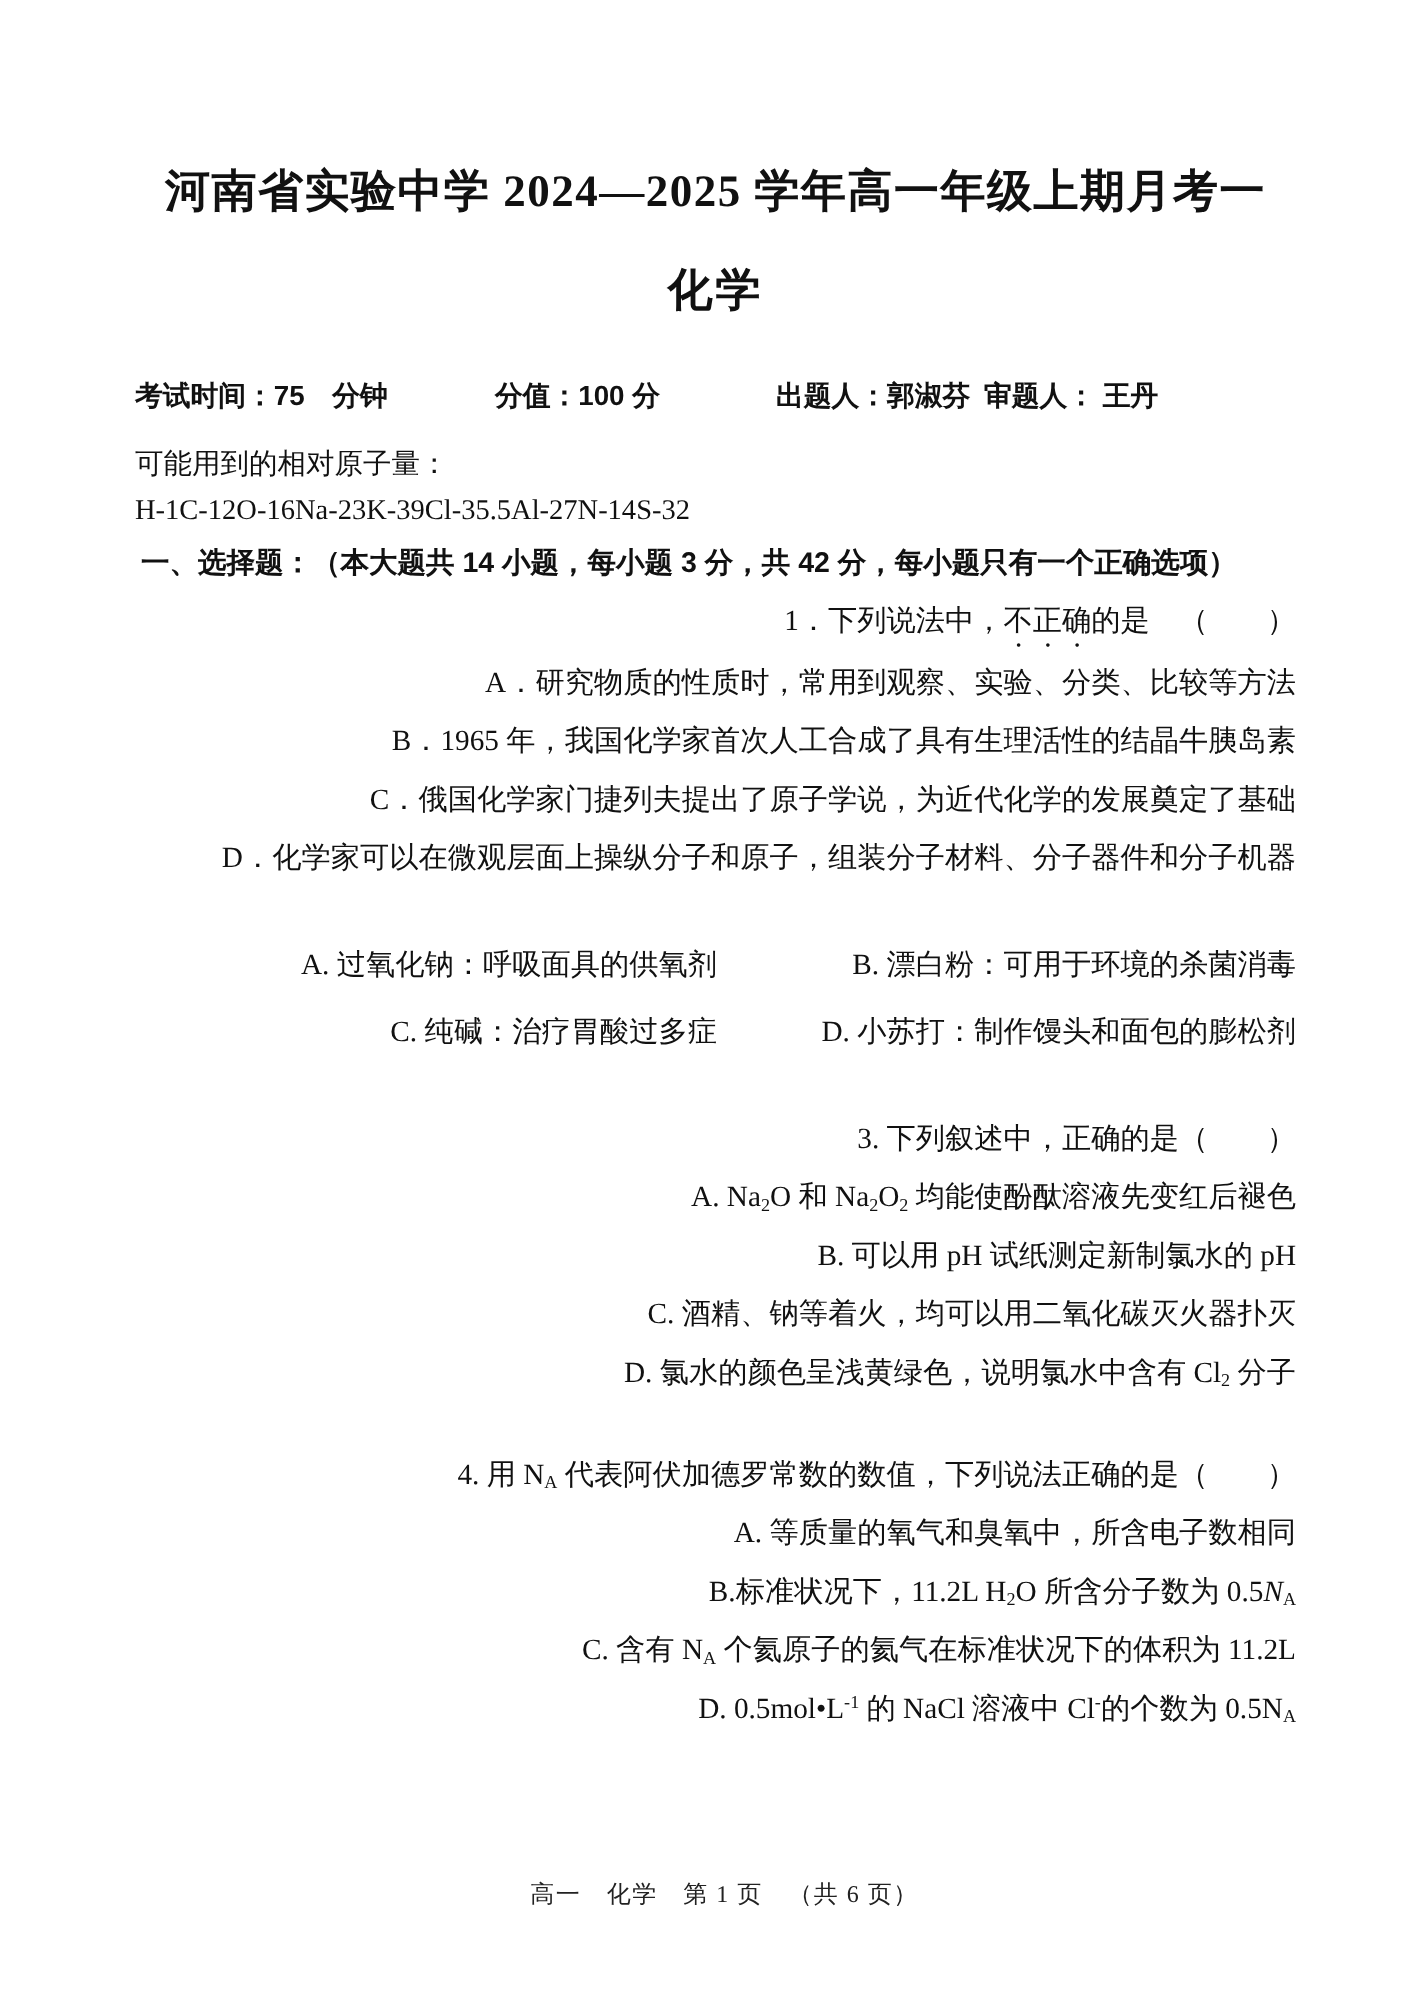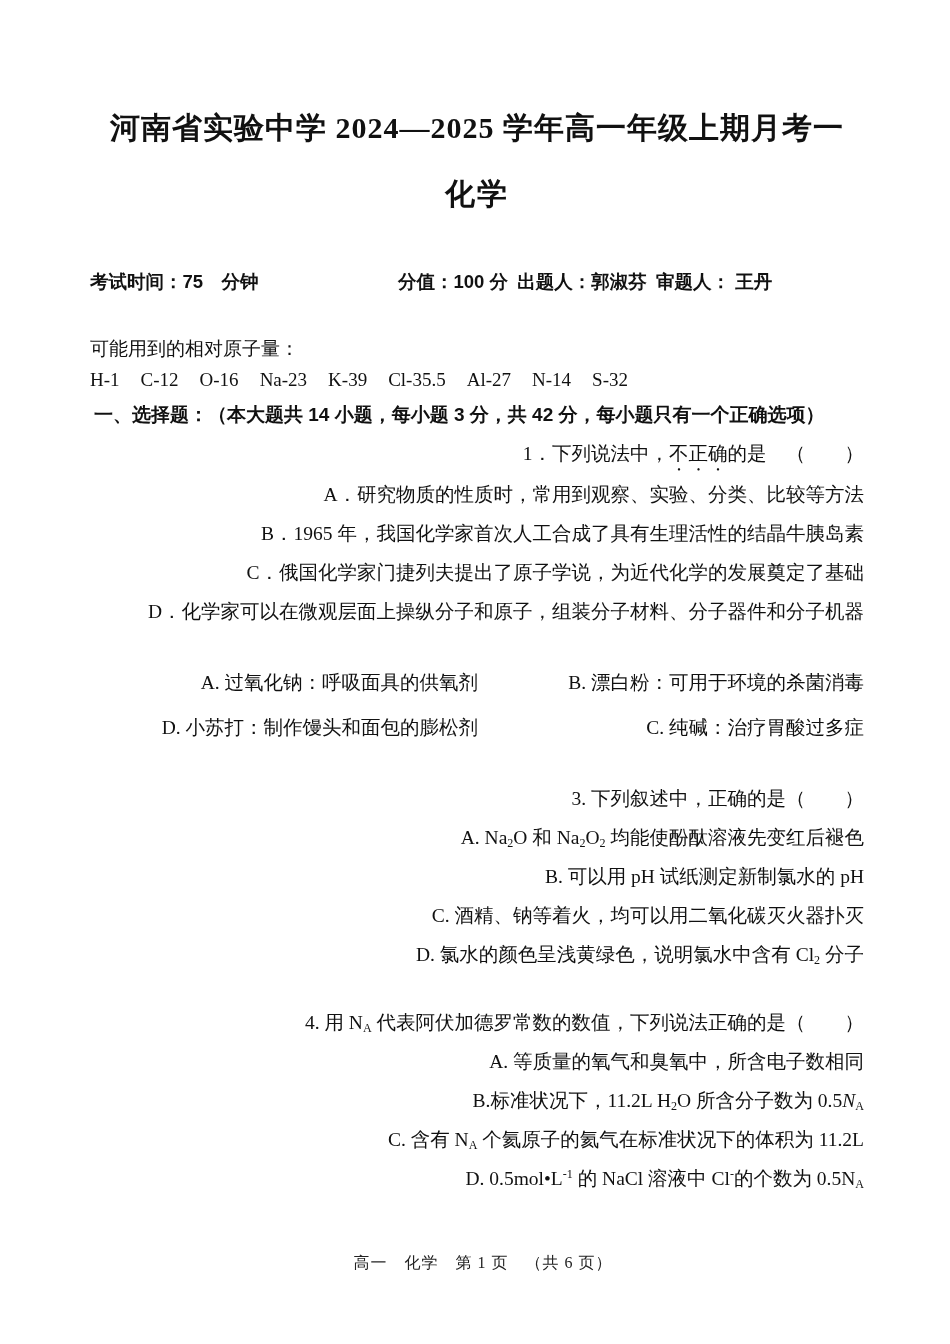--- a/index.html
+++ b/index.html
@@ -26,43 +26,42 @@
   .subtitle {
     margin: 34px 0 0 0;
     text-align: center;
     font-size: 30px;
     line-height: 32px;
     font-weight: 700;
     letter-spacing: 2px;
   }
 
   .info-row {
-    margin-top: 60px;
+    margin-top: 42px;
     display: flex;
     align-items: baseline;
     font-family: "Liberation Sans", "DejaVu Sans", sans-serif;
     font-weight: 700;
     font-size: 18.5px;
     line-height: 24px;
     white-space: nowrap;
   }
   .info-item-duration { width: 240px; }
-  .info-item-score    { width: 178px; text-align: right; }
+  .info-item-score    { width: 178px; }
   .info-item-setter   { width: 148px; text-align: center; }
 
   .plain-line {
     font-size: 19px;
     line-height: 31px;
     margin: 0;
   }
-  .intro-line { margin-top: 39px; }
+  .intro-line { margin-top: 18px; }
 
   .masses-row {
     display: flex;
-    gap: 21px;
     font-size: 19px;
     line-height: 31px;
   }
 
   .section-heading {
     margin: 4px;
     font-family: "Liberation Sans", "DejaVu Sans", sans-serif;
     font-weight: 700;
     font-size: 19px;
     line-height: 31px;
@@ -143,22 +142,22 @@
       <p class="qline">A．研究物质的性质时，常用到观察、实验、分类、比较等方法</p>
       <p class="qline">B．1965 年，我国化学家首次人工合成了具有生理活性的结晶牛胰岛素</p>
       <p class="qline">C．俄国化学家门捷列夫提出了原子学说，为近代化学的发展奠定了基础</p>
       <p class="qline">D．化学家可以在微观层面上操纵分子和原子，组装分子材料、分子器件和分子机器</p>
     </section>
 
     <section class="question q2">
       <div class="options-grid">
         <p class="qline">A. 过氧化钠：呼吸面具的供氧剂</p>
         <p class="qline">B. 漂白粉：可用于环境的杀菌消毒</p>
+        <p class="qline">C. 纯碱：治疗胃酸过多症</p>
         <p class="qline">D. 小苏打：制作馒头和面包的膨松剂</p>
-        <p class="qline">C. 纯碱：治疗胃酸过多症</p>
       </div>
     </section>
 
     <section class="question q3">
       <p class="qline stem">3. 下列叙述中，正确的是（　　）</p>
       <p class="qline">A. Na<sub>2</sub>O 和 Na<sub>2</sub>O<sub>2</sub> 均能使酚酞溶液先变红后褪色</p>
       <p class="qline">B. 可以用 pH 试纸测定新制氯水的 pH</p>
       <p class="qline">C. 酒精、钠等着火，均可以用二氧化碳灭火器扑灭</p>
       <p class="qline">D. 氯水的颜色呈浅黄绿色，说明氯水中含有 Cl<sub>2</sub> 分子</p>
     </section>

